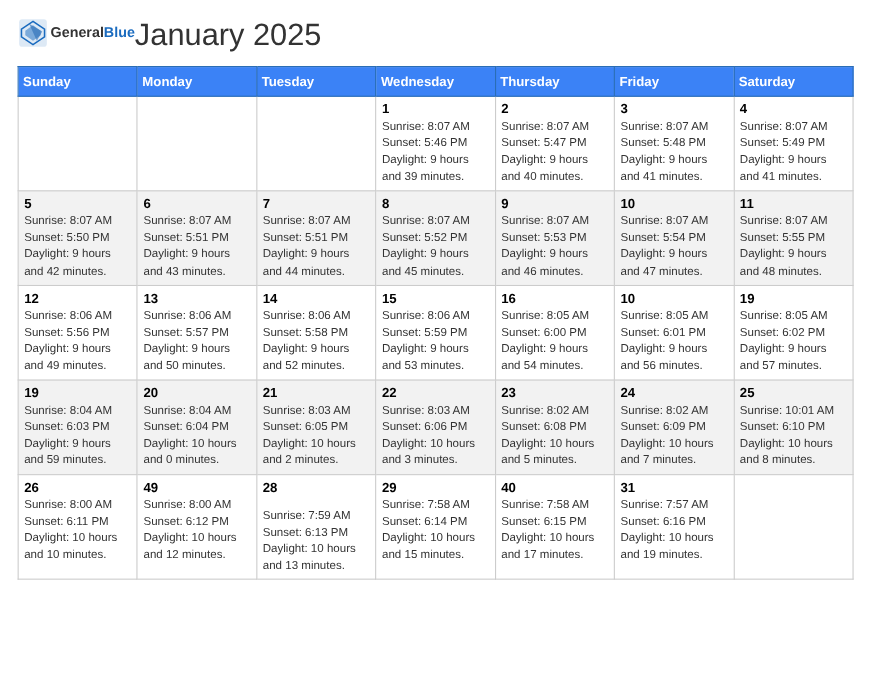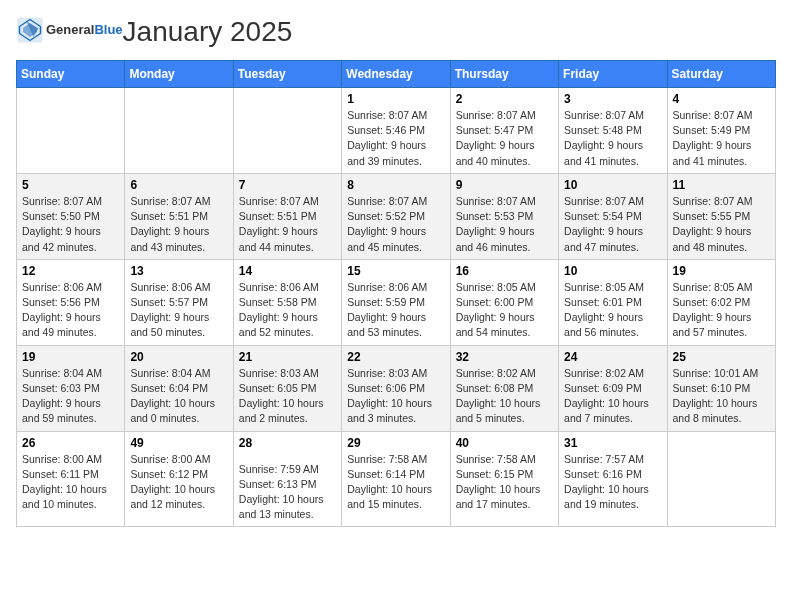--- a/index.html
+++ b/index.html
@@ -273,21 +273,21 @@
 and 2 minutes.</div>
         </td>
         <td>
           <div class="day-num">22</div>
           <div class="day-info" style="white-space: pre-line;">Sunrise: 8:03 AM
 Sunset: 6:06 PM
 Daylight: 10 hours
 and 3 minutes.</div>
         </td>
         <td>
-          <div class="day-num">32</div>
+          <div class="day-num">23</div>
           <div class="day-info" style="white-space: pre-line;">Sunrise: 8:02 AM
 Sunset: 6:08 PM
 Daylight: 10 hours
 and 5 minutes.</div>
         </td>
         <td>
           <div class="day-num">24</div>
           <div class="day-info" style="white-space: pre-line;">Sunrise: 8:02 AM
 Sunset: 6:09 PM
 Daylight: 10 hours

